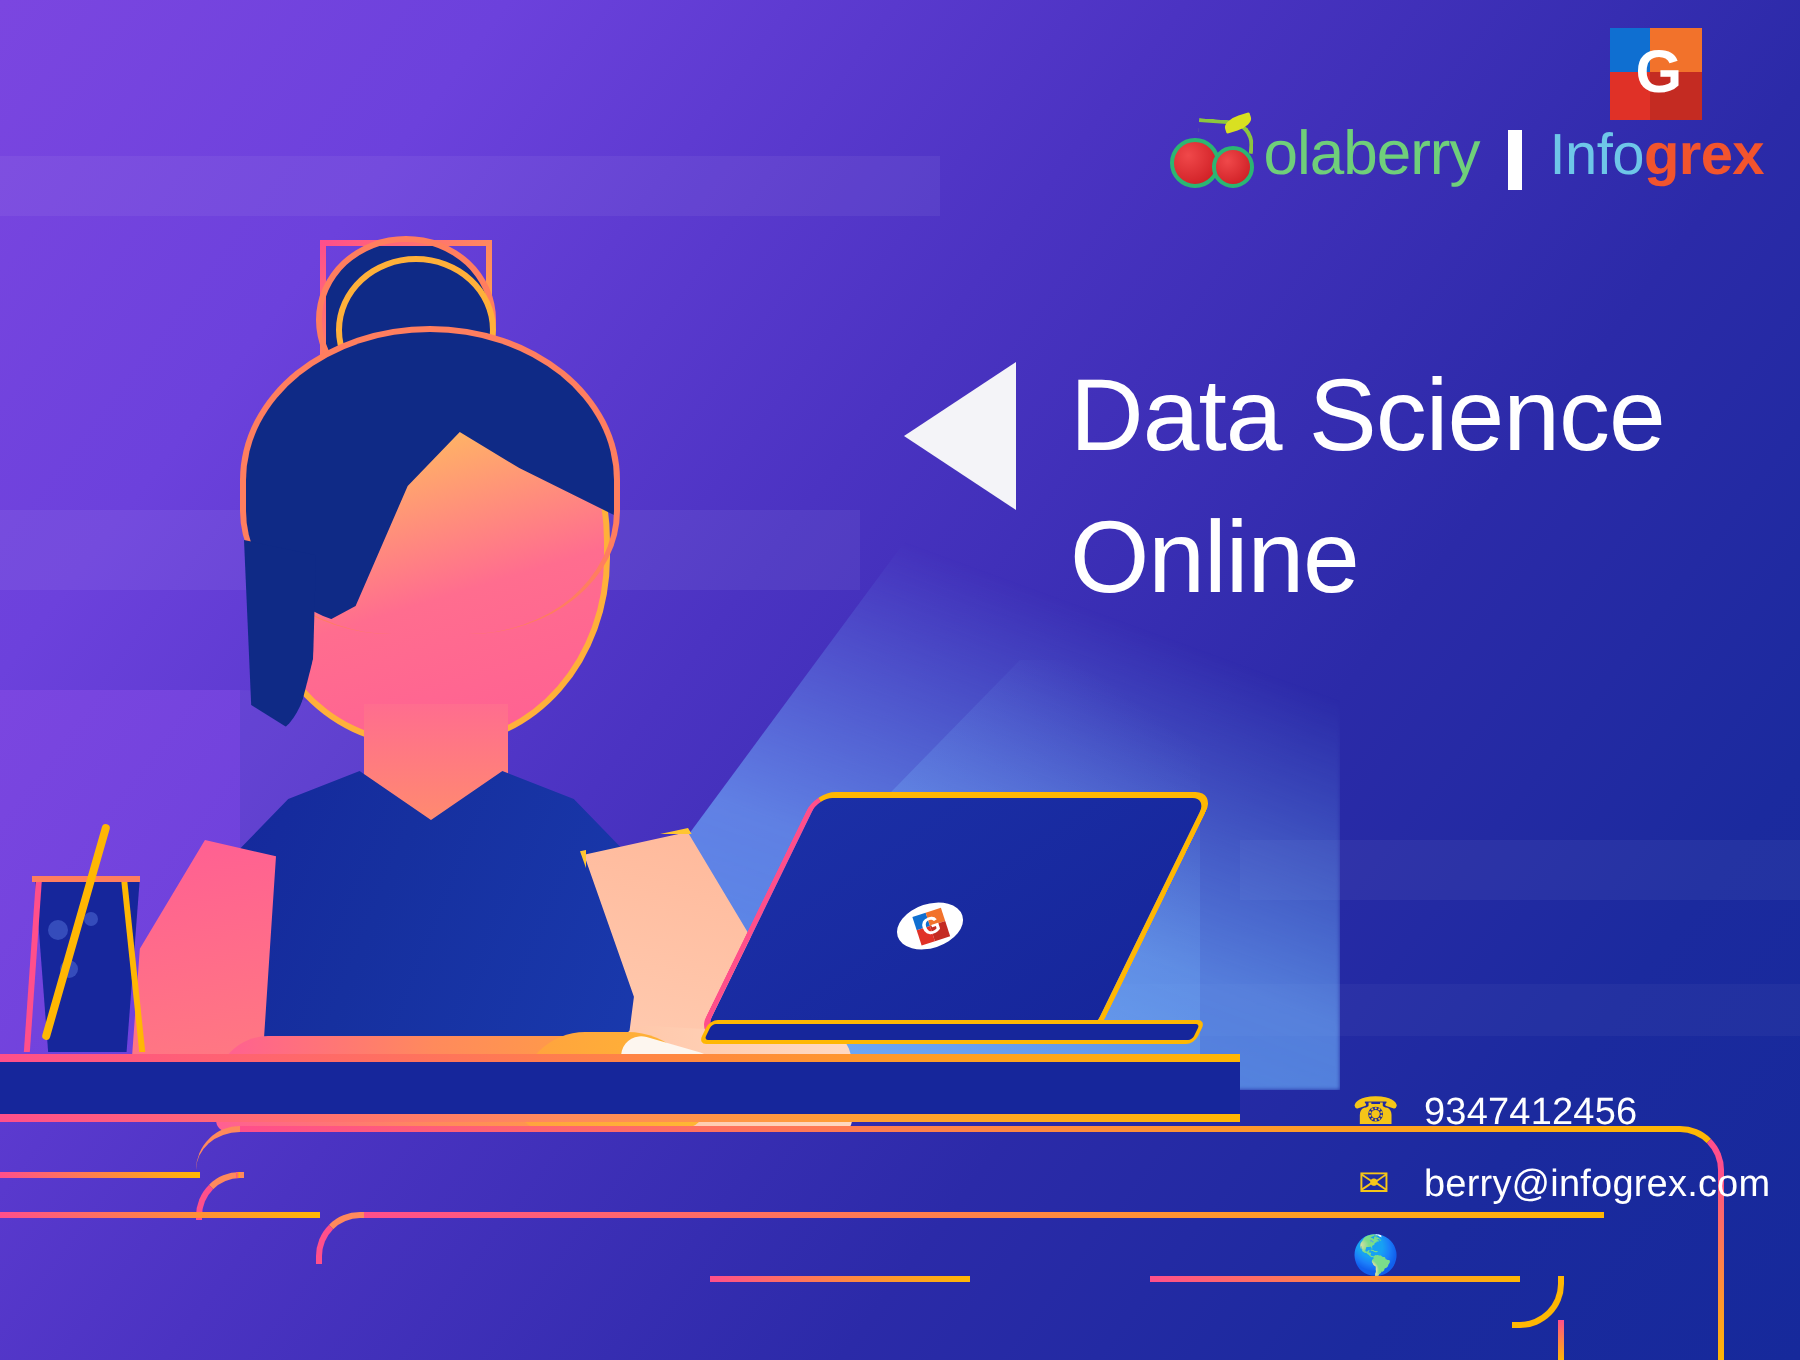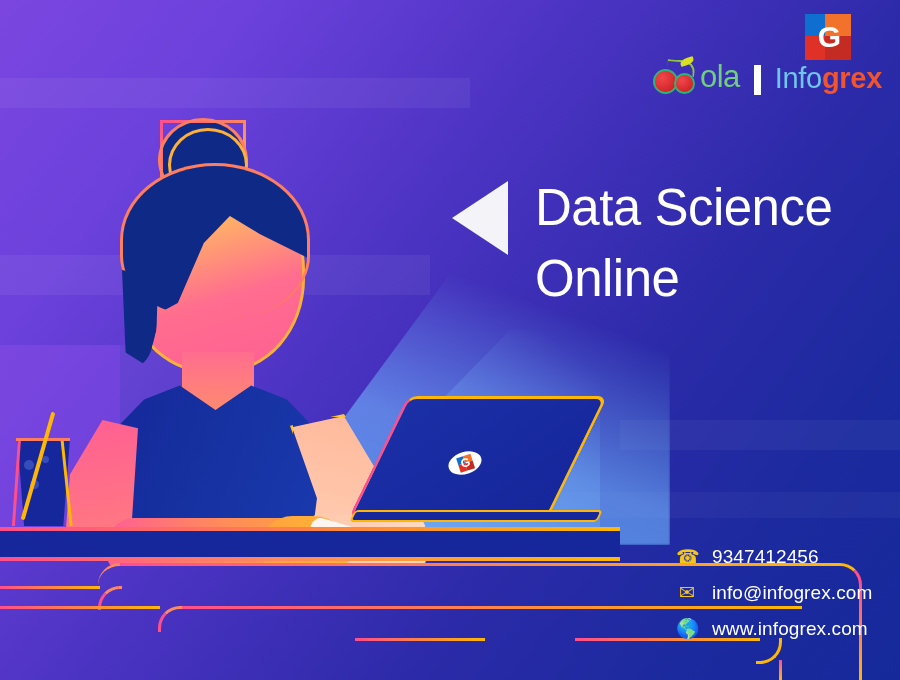--- a/index.html
+++ b/index.html
@@ -195,20 +195,21 @@
   <div class="logo-bar">
     <div class="logo-row">
       <div class="colaberry">
         <span class="cherry-wrap">
           <span class="stem"></span>
           <span class="leaf"></span>
           <span class="cherry cherry-a"></span>
           <span class="cherry cherry-b"></span>
         </span>
         <span class="cb-text">ola</span>
+        <span class="cb-text blu">berry</span>
       </div>
     </div>
     <div class="divider"></div>
     <div class="logo-stack">
       <div class="ix-mark">
         <span class="ix-q1"></span>
         <span class="ix-q2"></span>
         <span class="ix-q3"></span>
         <span class="ix-q4"></span>
         <span class="ix-g">G</span>
@@ -290,21 +291,20 @@
   <div class="corner c-tl" style="left:158px;top:606px;width:26px;height:26px;"></div>
   <div class="ln" style="left:182px;top:606px;width:620px;"></div>
 
   <div class="contacts">
     <div class="crow">
       <span class="cicon">☎</span>
       <span class="ctext">9347412456</span>
     </div>
     <div class="crow">
       <span class="cicon">✉</span>
-      <span class="ctext">info@infogrex.com</span>
+      <span class="ctext">berry@infogrex.com</span>
     </div>
     <div class="crow">
       <span class="cicon">🌎</span>
-      <span class="ctext">www.infogrex.com</span>
     </div>
   </div>
 
 </div>
 
 </body></html>

